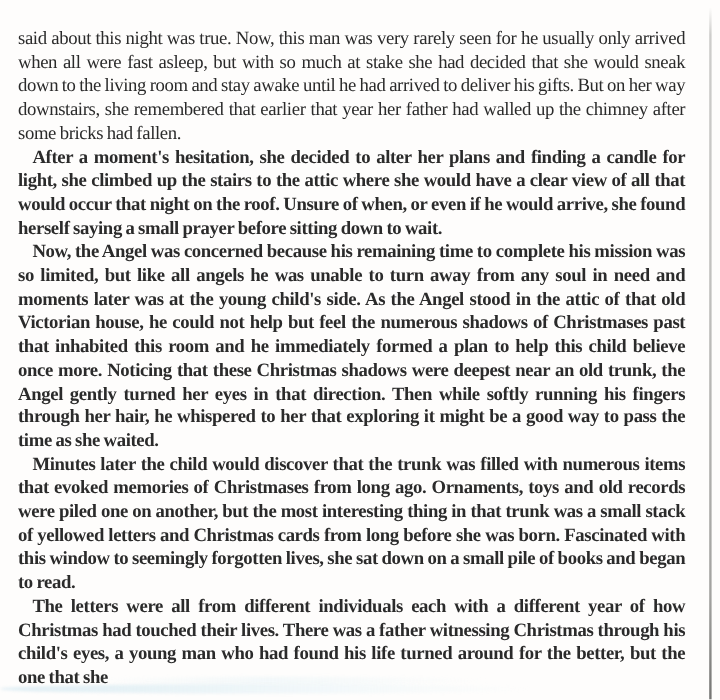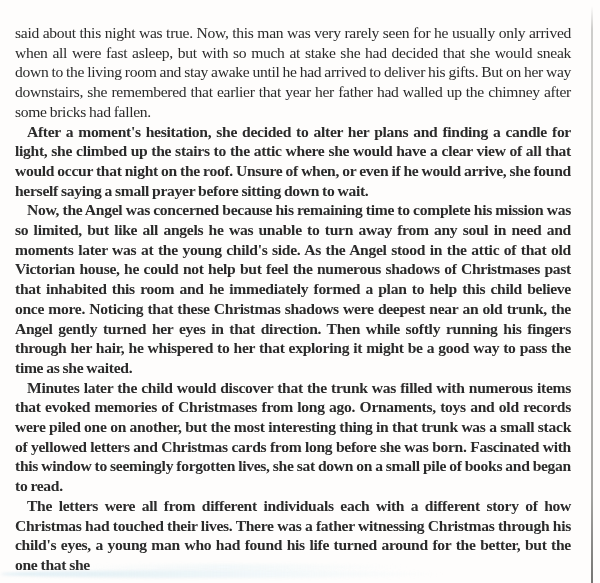--- a/index.html
+++ b/index.html
@@ -89,18 +89,18 @@
 </style>
 </head>
 <body>
 
 <div class="page">
   <div class="text-block">
       <p>said about this night was true. Now, this man was very rarely seen for he usually only arrived when all were fast asleep, but with so much at stake she had decided that she would sneak down to the living room and stay awake until he had arrived to deliver his gifts. But on her way downstairs, she remembered that earlier that year her father had walled up the chimney after some bricks had fallen.</p>
       <p class="indent">After a moment's hesitation, she decided to alter her plans and finding a candle for light, she climbed up the stairs to the attic where she would have a clear view of all that would occur that night on the roof. Unsure of when, or even if he would arrive, she found herself saying a small prayer before sitting down to wait.</p>
       <p class="indent">Now, the Angel was concerned because his remaining time to complete his mission was so limited, but like all angels he was unable to turn away from any soul in need and moments later was at the young child's side.  As the Angel stood in the attic of that old Victorian house, he could not help but feel the numerous shadows of Christmases past that inhabited this room and he immediately formed a plan to help this child believe once more.  Noticing that these Christmas shadows were deepest near an old trunk, the Angel gently turned her eyes in that direction. Then while softly running his fingers through her hair, he whispered to her that exploring it might be a good way to pass the time as she waited.</p>
       <p class="indent">Minutes later the child would discover that the trunk was filled with numerous items that evoked memories of Christmases from long ago. Ornaments, toys and old records were piled one on another, but the most interesting thing in that trunk was a small stack of yellowed letters and Christmas cards from long before she was born. Fascinated with this window to seemingly forgotten lives, she sat down on a small pile of books and began to read.</p>
-      <p class="indent">The letters were all from different individuals each with a different story of how Christmas had touched their lives. There was a father witnessing Christmas through his child's eyes, a young man who had found his life turned around for the better, but the one that she</p>
+      <p class="indent">The letters were all from different individuals each with a different year of how Christmas had touched their lives. There was a father witnessing Christmas through his child's eyes, a young man who had found his life turned around for the better, but the one that she</p>
     </div>
   <div class="smudge-upper"></div>
   <div class="smudge"></div>
   <div class="edge-line"></div>
 </div>
 
 </body></html>

